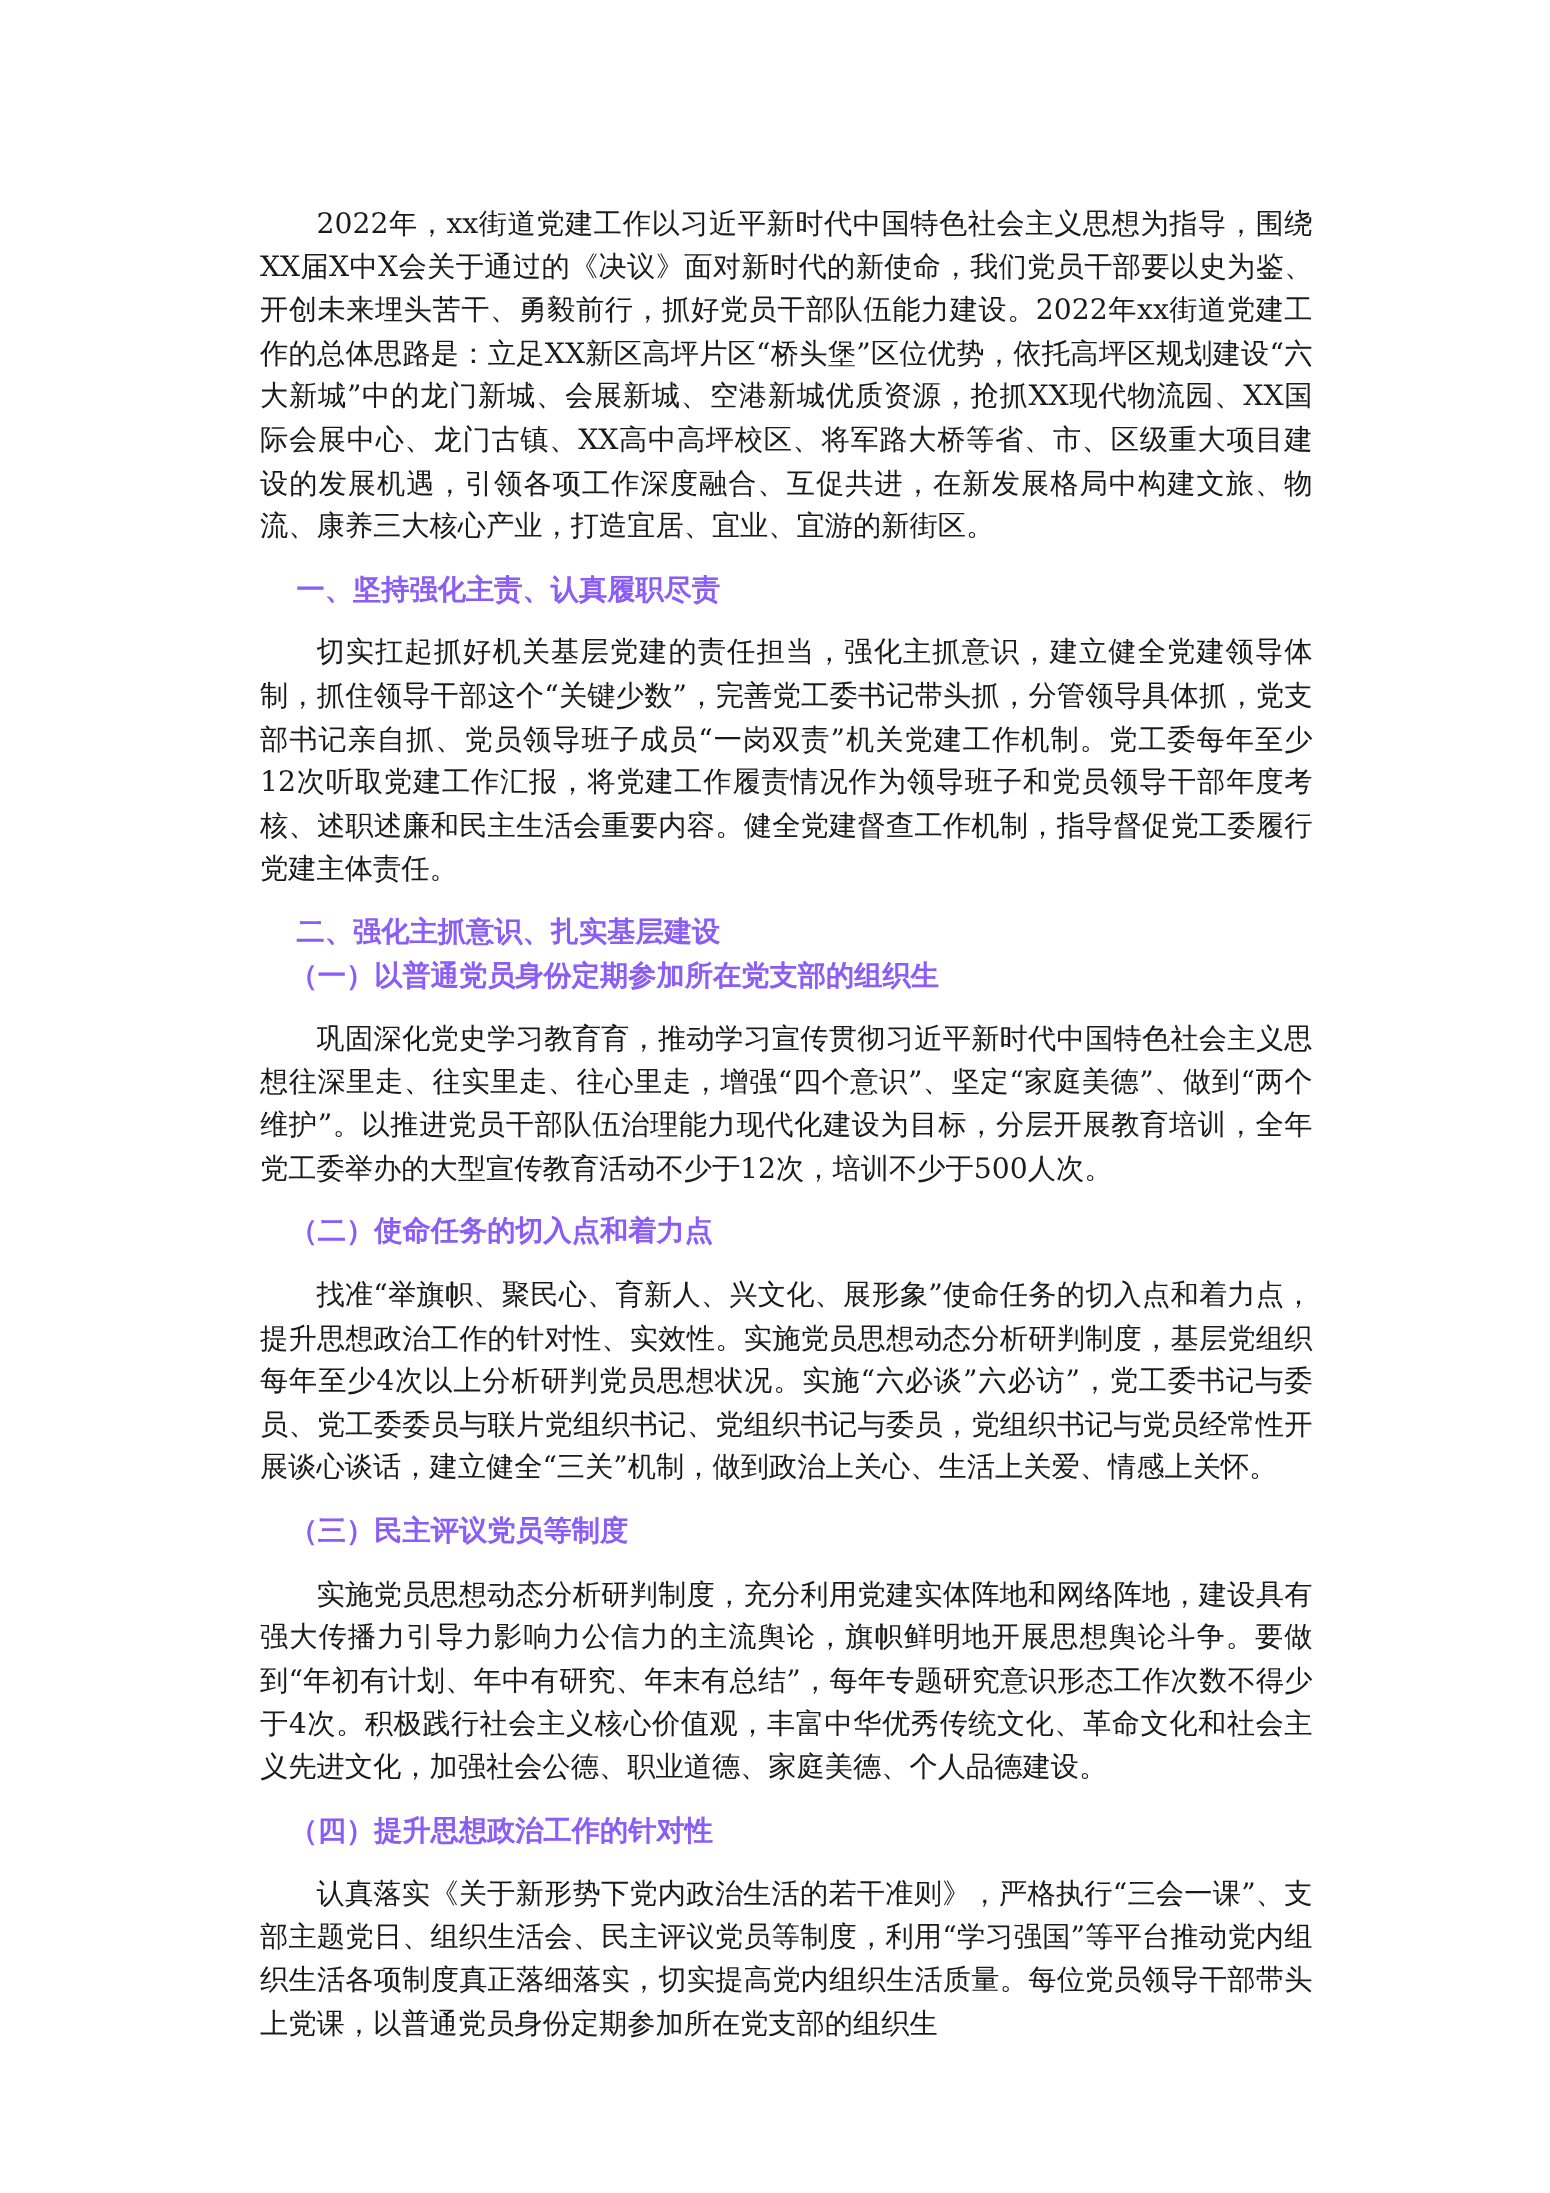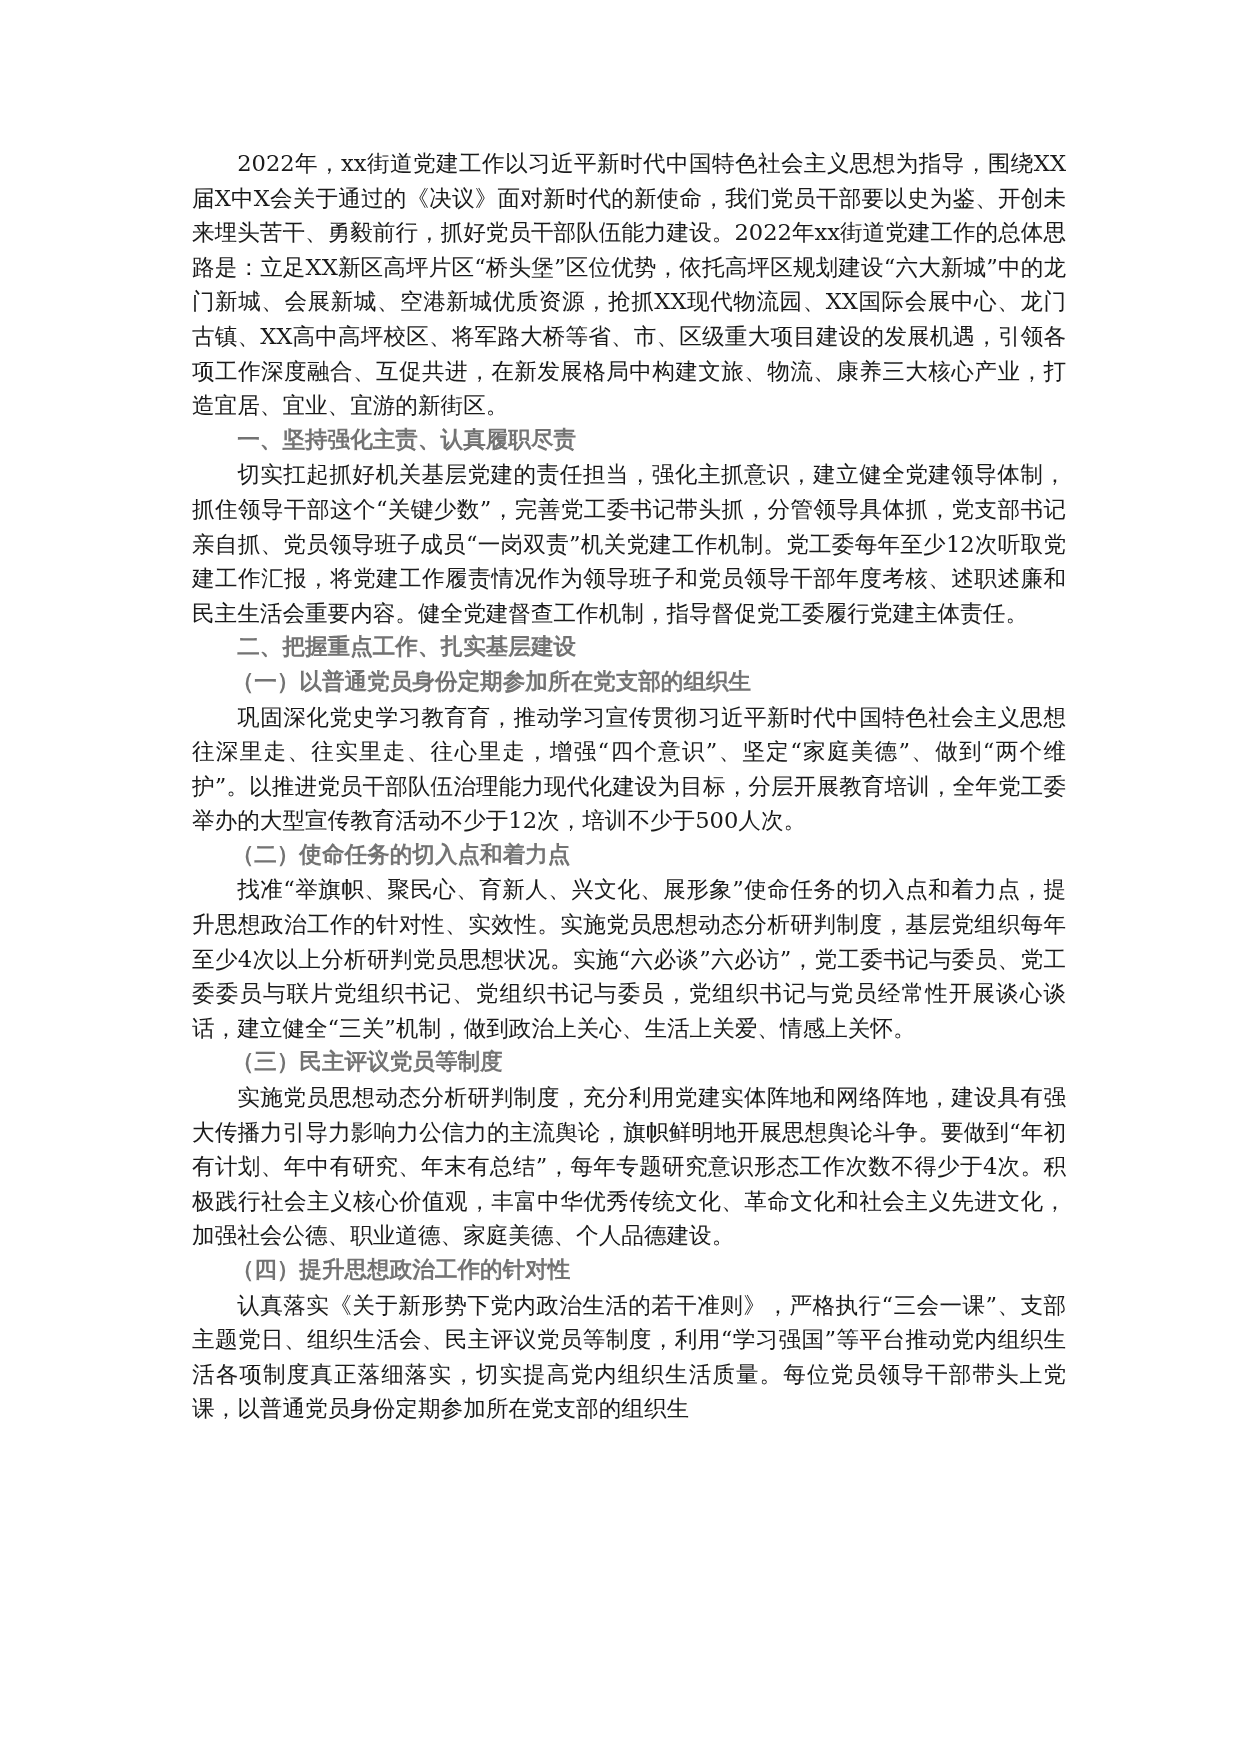--- a/index.html
+++ b/index.html
@@ -9,38 +9,38 @@
     left: 192px;
     top: 146px;
     width: 874px;
     font-family: "DejaVu Serif", "Liberation Serif", serif;
     font-size: 22.6px;
     line-height: 34.6px;
     color: #1a1a1a;
     text-align: justify;
     letter-spacing: 0px;
   }
-  .p { margin: 0; text-indent: 2em; }
+  .p { margin: 16px; text-indent: 2em; }
   .h1, .h2 {
     margin: 0;
     font-family: Liberation Serif, serif;
     font-weight: bold;
     text-indent: 2em;
-    color: #737373;
+    color: #8b5cf6;
   }
   .h2 { text-indent: 1.75em; }
 </style>
 </head>
 <body>
 
 <div class="page">
   <p class="p">2022年，xx街道党建工作以习近平新时代中国特色社会主义思想为指导，围绕XX届X中X会关于通过的《决议》面对新时代的新使命，我们党员干部要以史为鉴、开创未来埋头苦干、勇毅前行，抓好党员干部队伍能力建设。2022年xx街道党建工作的总体思路是：立足XX新区高坪片区“桥头堡”区位优势，依托高坪区规划建设“六大新城”中的龙门新城、会展新城、空港新城优质资源，抢抓XX现代物流园、XX国际会展中心、龙门古镇、XX高中高坪校区、将军路大桥等省、市、区级重大项目建设的发展机遇，引领各项工作深度融合、互促共进，在新发展格局中构建文旅、物流、康养三大核心产业，打造宜居、宜业、宜游的新街区。</p>
   <p class="h1">一、坚持强化主责、认真履职尽责</p>
   <p class="p">切实扛起抓好机关基层党建的责任担当，强化主抓意识，建立健全党建领导体制，抓住领导干部这个“关键少数”，完善党工委书记带头抓，分管领导具体抓，党支部书记亲自抓、党员领导班子成员“一岗双责”机关党建工作机制。党工委每年至少12次听取党建工作汇报，将党建工作履责情况作为领导班子和党员领导干部年度考核、述职述廉和民主生活会重要内容。健全党建督查工作机制，指导督促党工委履行党建主体责任。</p>
-  <p class="h1">二、把握重点工作、扎实基层建设</p>
+  <p class="h1">二、强化主抓意识、扎实基层建设</p>
   <p class="h2">（一）以普通党员身份定期参加所在党支部的组织生</p>
   <p class="p">巩固深化党史学习教育育，推动学习宣传贯彻习近平新时代中国特色社会主义思想往深里走、往实里走、往心里走，增强“四个意识”、坚定“家庭美德”、做到“两个维护”。以推进党员干部队伍治理能力现代化建设为目标，分层开展教育培训，全年党工委举办的大型宣传教育活动不少于12次，培训不少于500人次。</p>
   <p class="h2">（二）使命任务的切入点和着力点</p>
   <p class="p">找准“举旗帜、聚民心、育新人、兴文化、展形象”使命任务的切入点和着力点，提升思想政治工作的针对性、实效性。实施党员思想动态分析研判制度，基层党组织每年至少4次以上分析研判党员思想状况。实施“六必谈”六必访”，党工委书记与委员、党工委委员与联片党组织书记、党组织书记与委员，党组织书记与党员经常性开展谈心谈话，建立健全“三关”机制，做到政治上关心、生活上关爱、情感上关怀。</p>
   <p class="h2">（三）民主评议党员等制度</p>
   <p class="p">实施党员思想动态分析研判制度，充分利用党建实体阵地和网络阵地，建设具有强大传播力引导力影响力公信力的主流舆论，旗帜鲜明地开展思想舆论斗争。要做到“年初有计划、年中有研究、年末有总结”，每年专题研究意识形态工作次数不得少于4次。积极践行社会主义核心价值观，丰富中华优秀传统文化、革命文化和社会主义先进文化，加强社会公德、职业道德、家庭美德、个人品德建设。</p>
   <p class="h2">（四）提升思想政治工作的针对性</p>
   <p class="p">认真落实《关于新形势下党内政治生活的若干准则》，严格执行“三会一课”、支部主题党日、组织生活会、民主评议党员等制度，利用“学习强国”等平台推动党内组织生活各项制度真正落细落实，切实提高党内组织生活质量。每位党员领导干部带头上党课，以普通党员身份定期参加所在党支部的组织生</p>
 </div>
 

